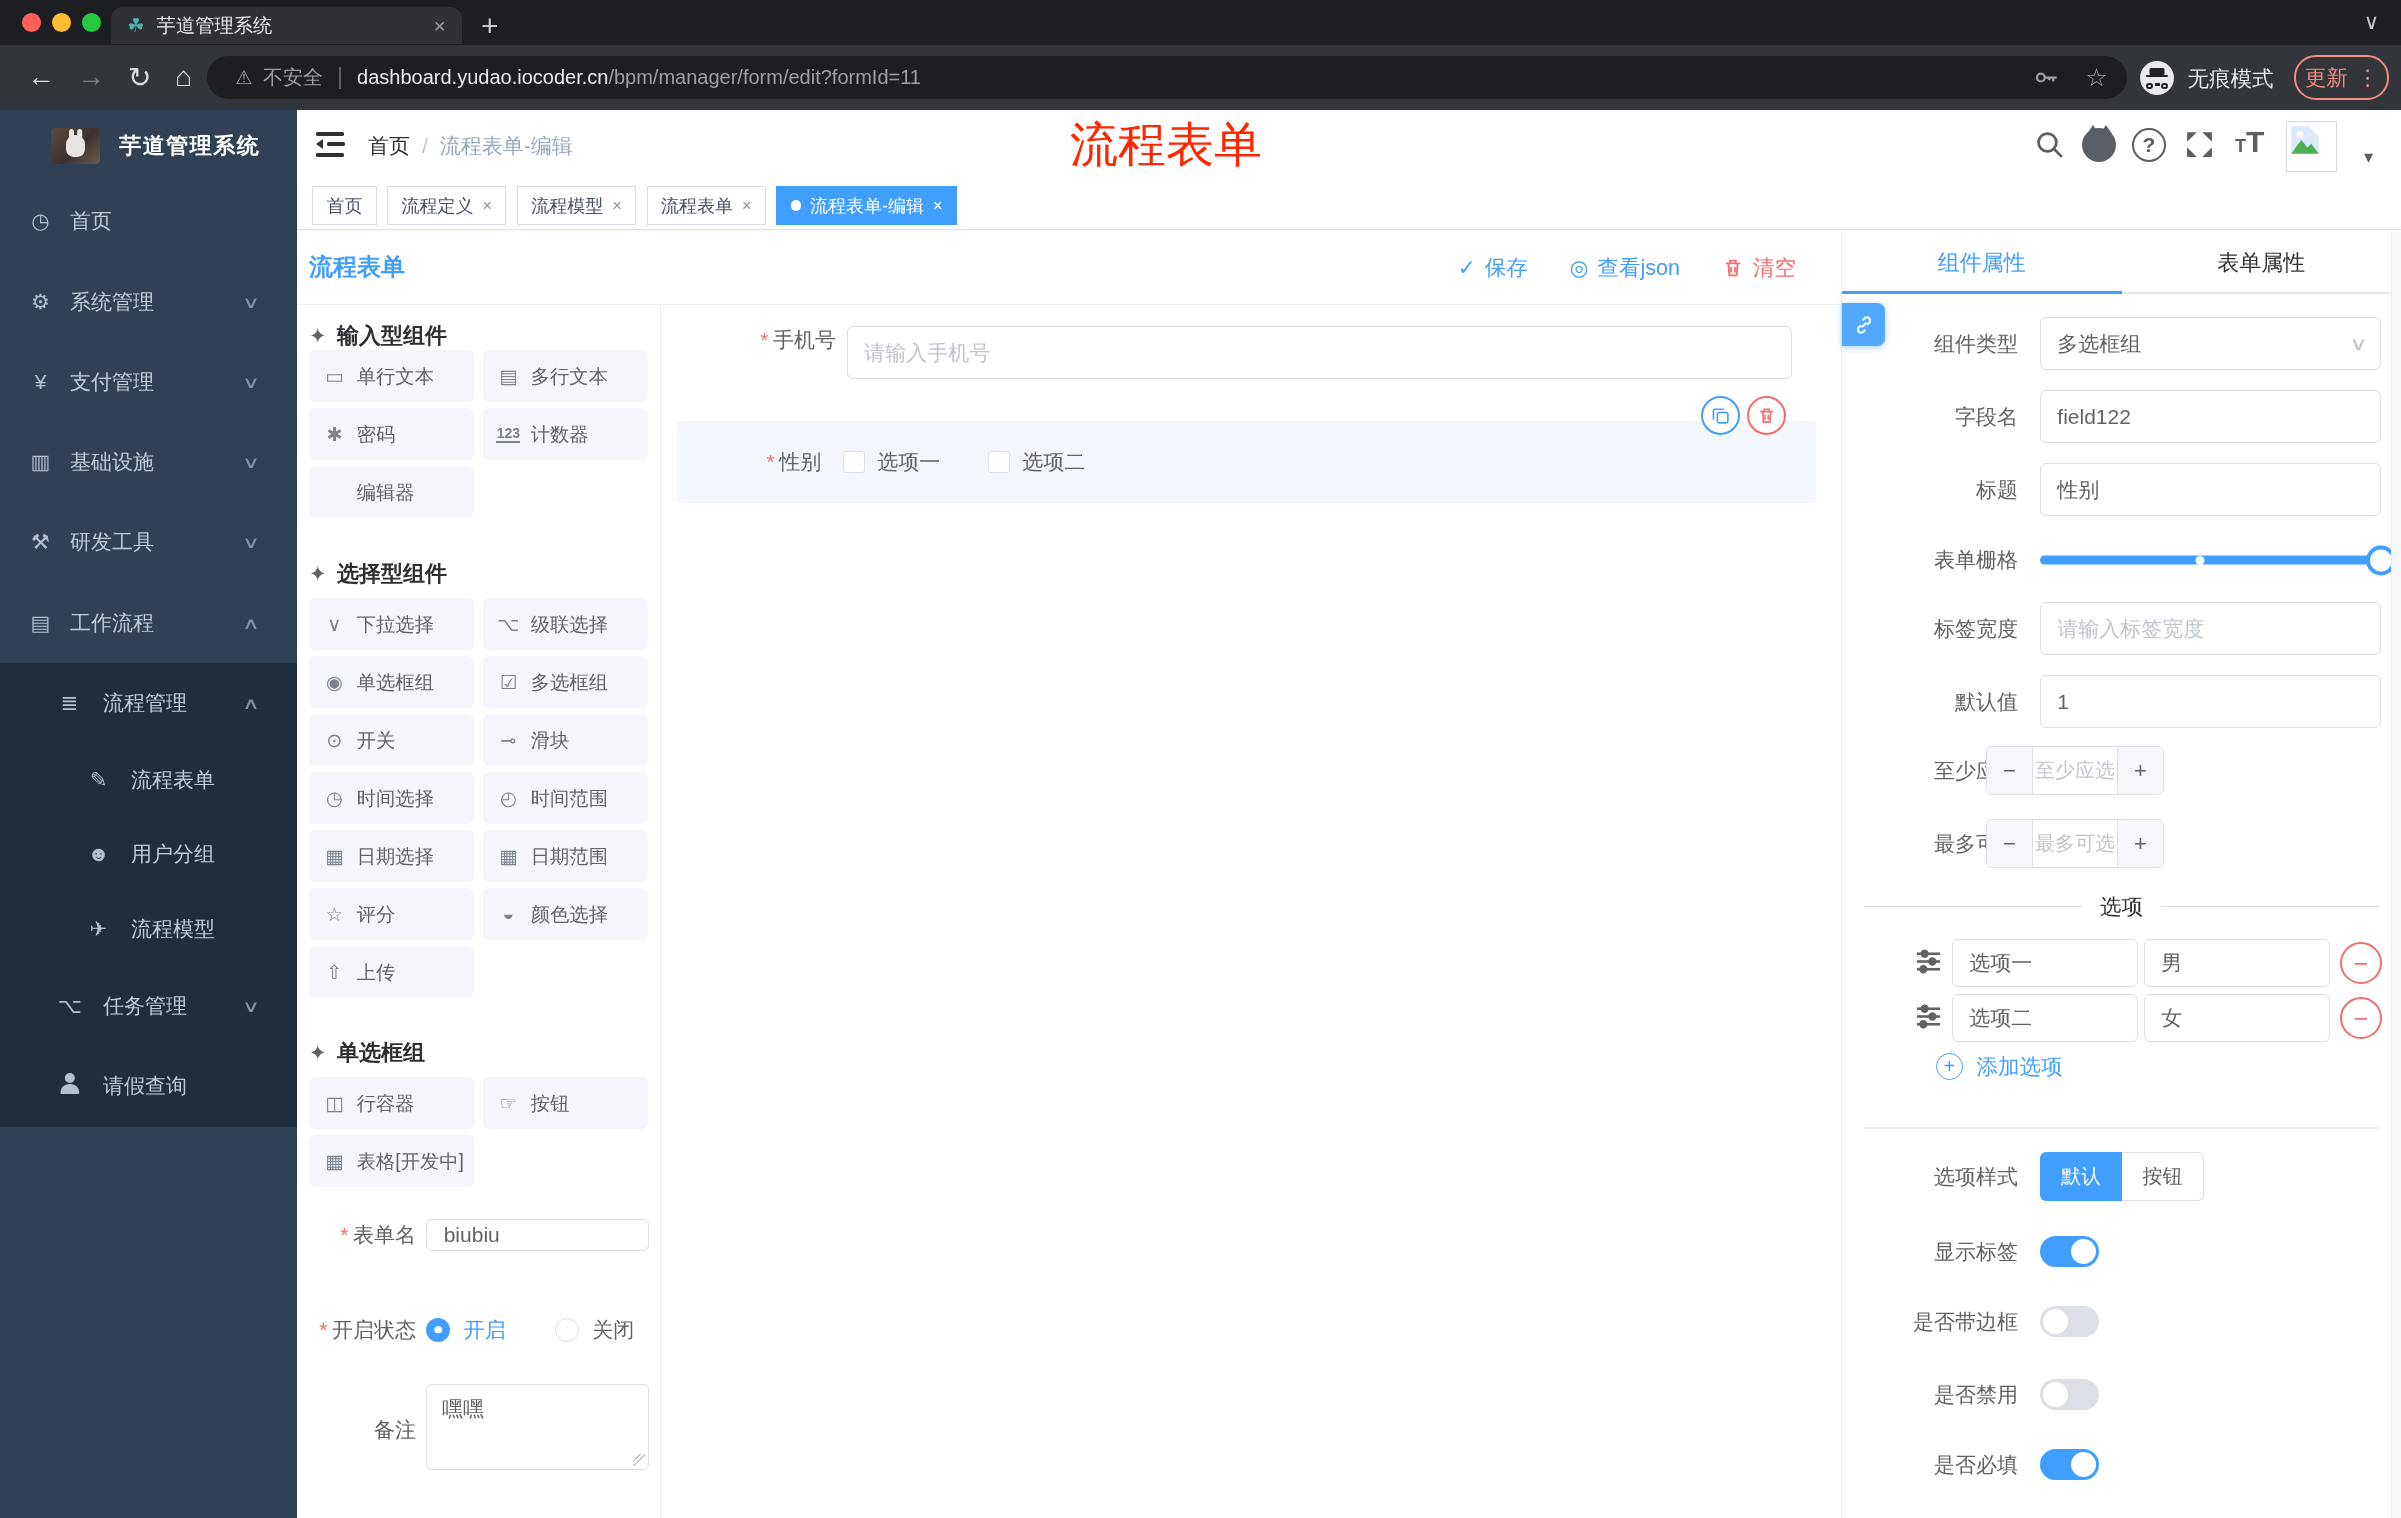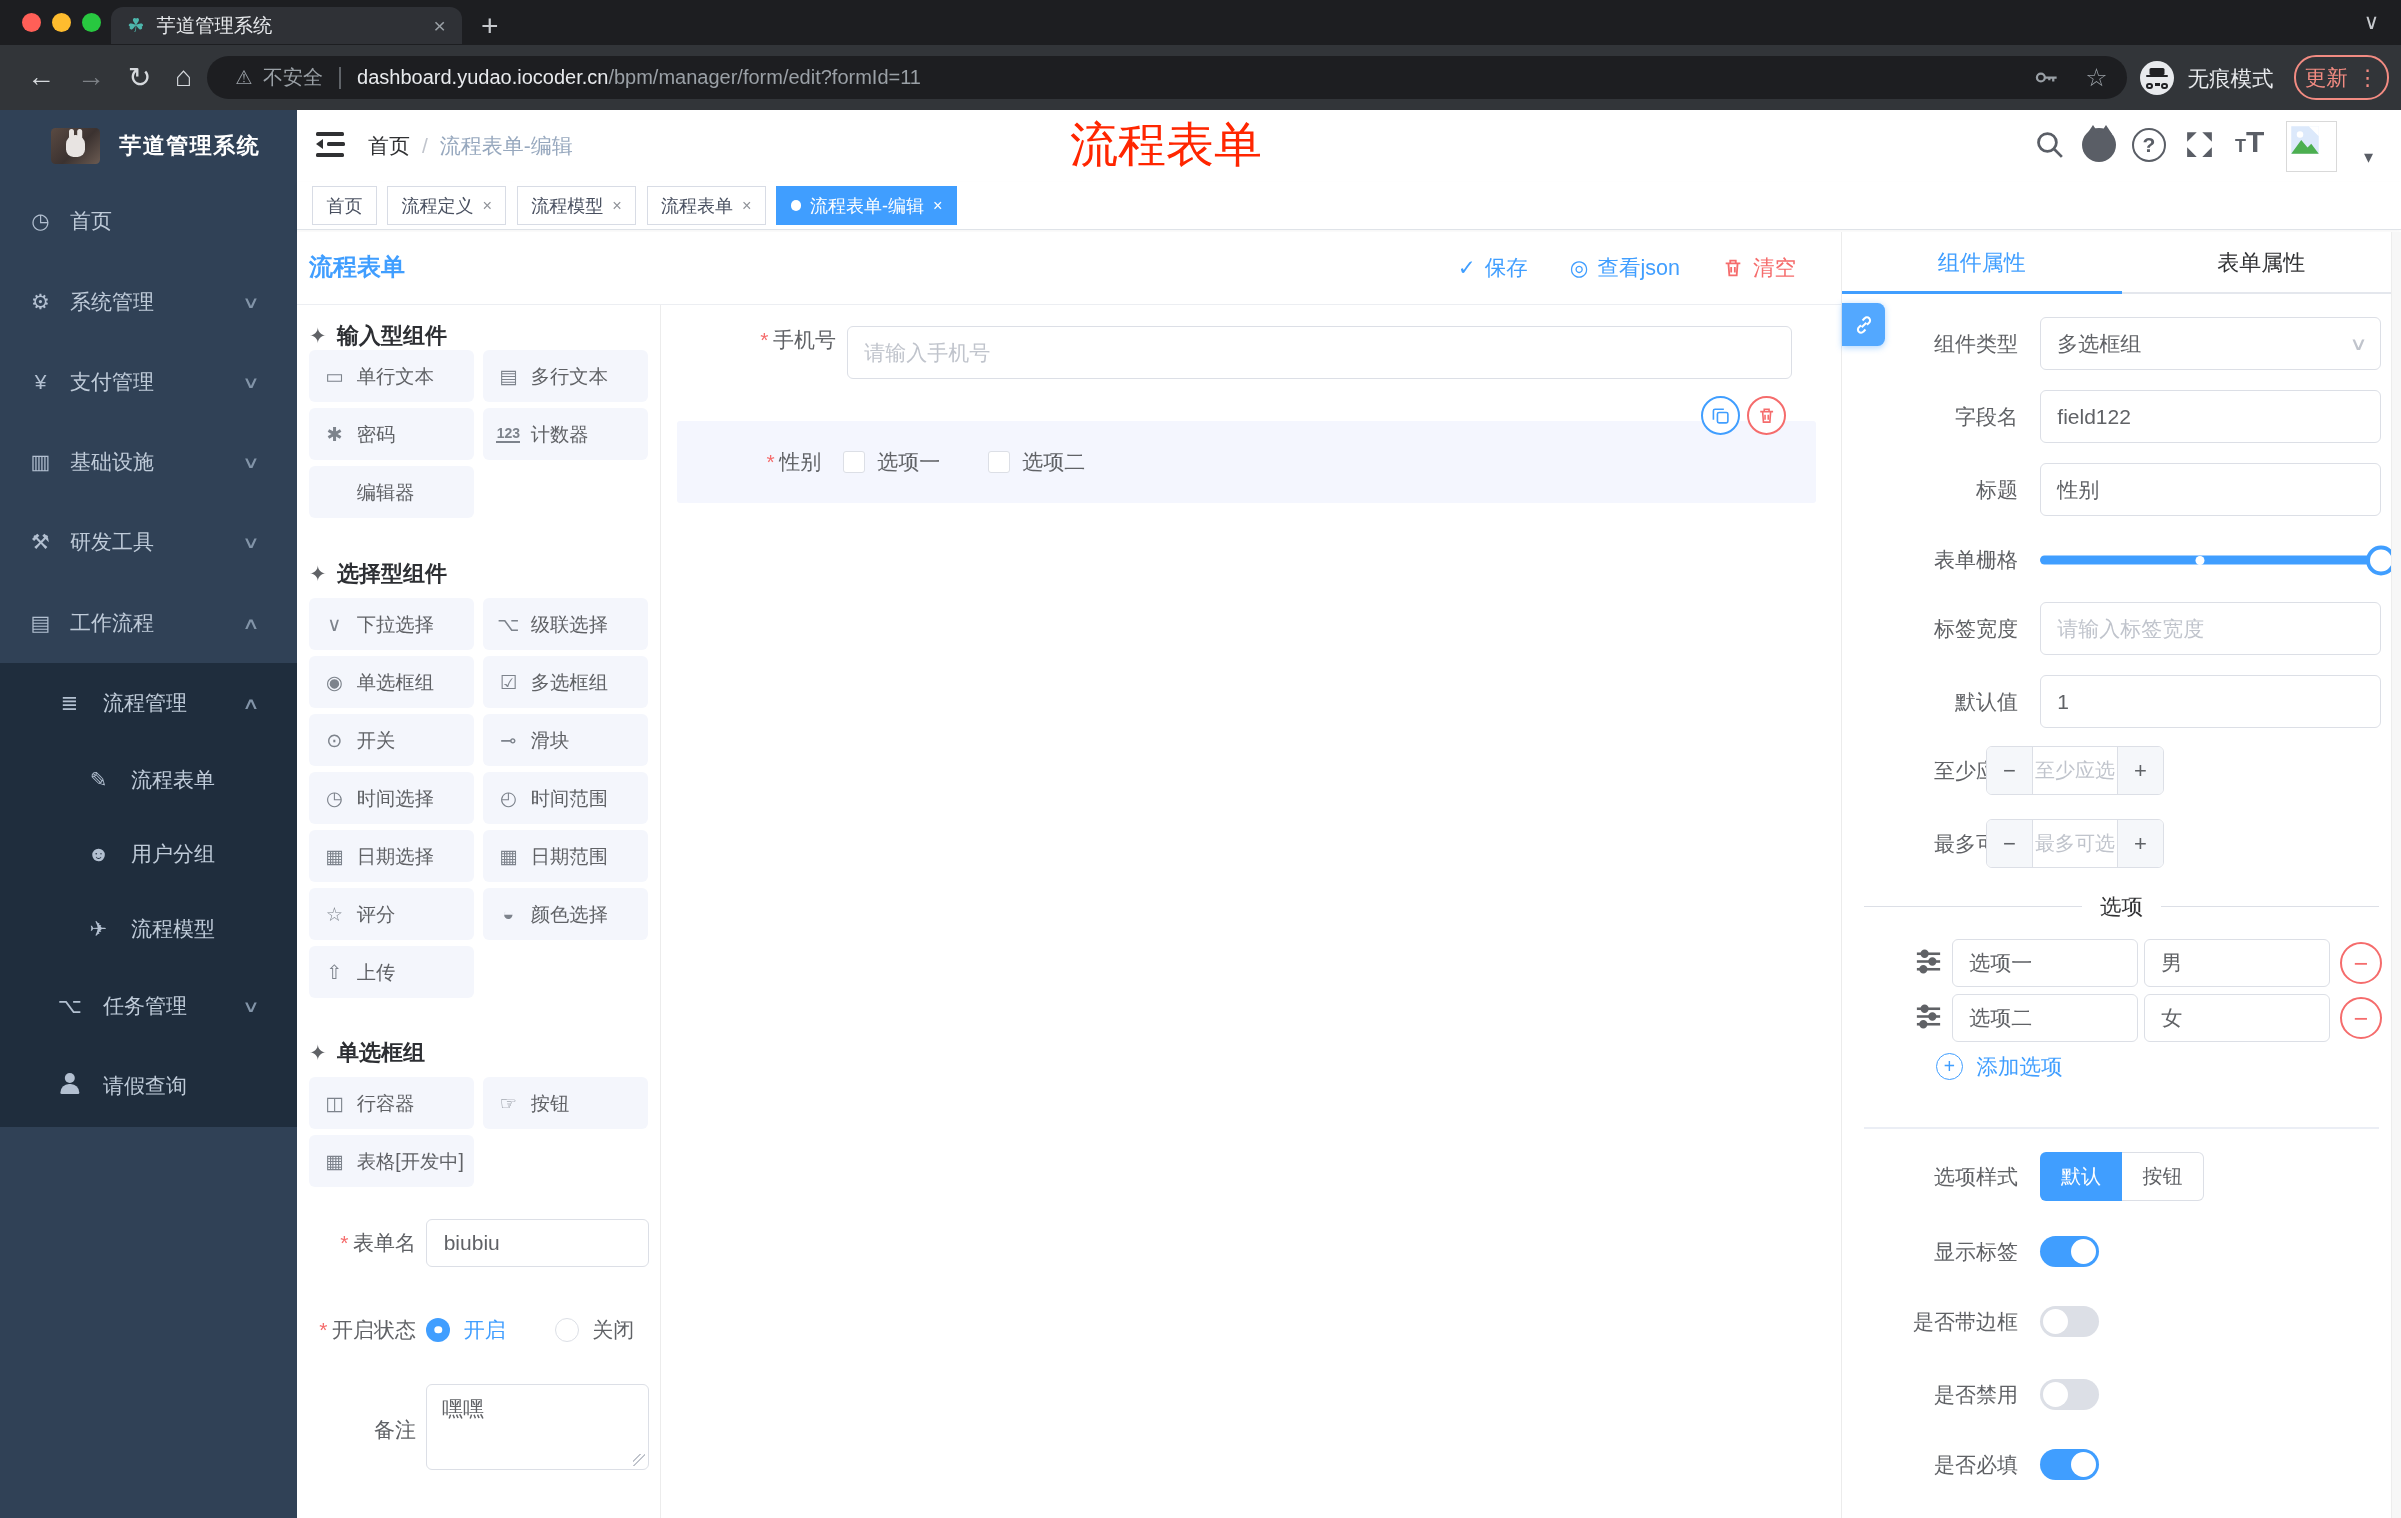--- a/index.html
+++ b/index.html
@@ -463,21 +463,21 @@
             <span class="cic">☞</span>
             <span>按钮</span>
           </div>
         <div class="chip c1" style="top:830px">
             <span class="cic">▦</span>
             <span>表格[开发中]</span>
           </div>
 
         <div class="metarow" style="top:914px;left:0">
           <div class="mlabel"><span class="req">*</span><span>表单名</span></div>
-          <div class="inp" style="margin-left:10.4px;width:223px;height:48px">
+          <div class="inp" style="margin-left:10.4px;width:223px;height:32px">
               <span>biubiu</span>
             </div>
         </div>
         <div class="metarow" style="top:1008px;left:0;height:33px">
           <div class="mlabel"><span class="req">*</span><span>开启状态</span></div>
           <span class="radio on" style="margin-left:10.4px"></span>
           <span style="margin-left:13.4px;font-size:21px;color:#409eff">开启</span>
           <span class="radio" style="margin-left:49px"></span>
           <span style="margin-left:13.4px;font-size:21px;color:#606266">关闭</span>
         </div>

